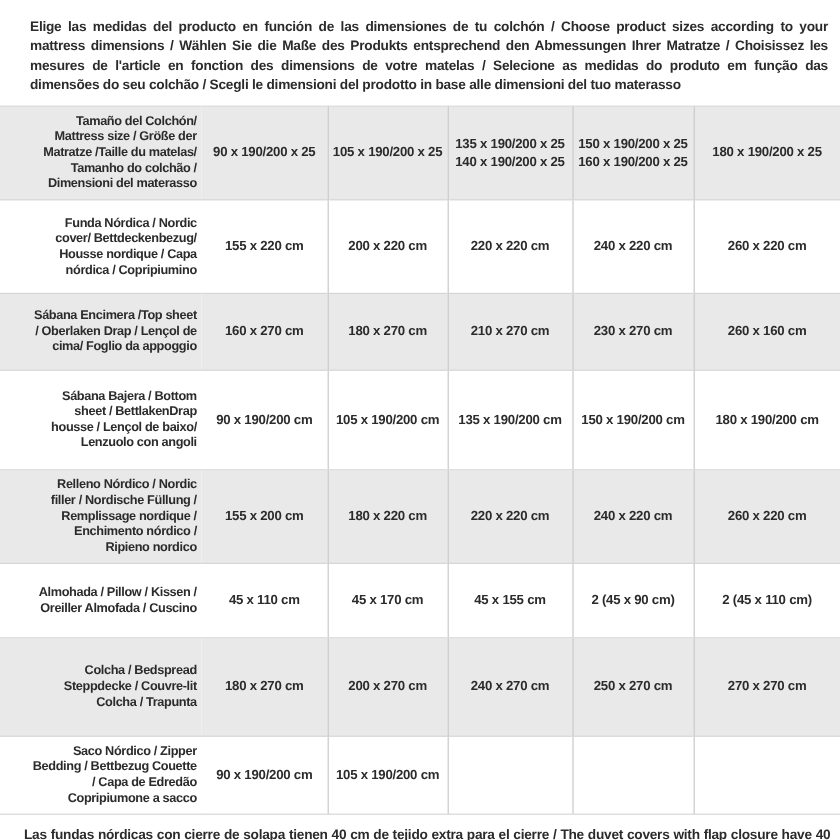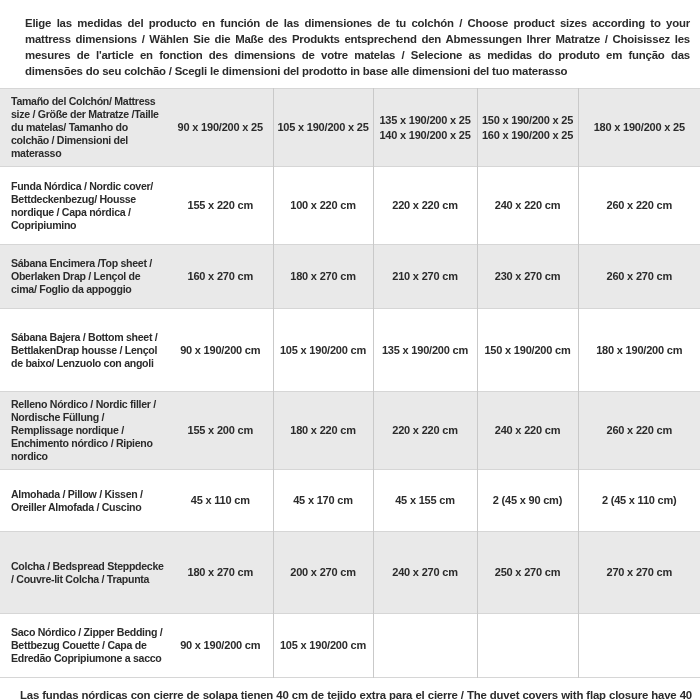--- a/index.html
+++ b/index.html
@@ -46,25 +46,25 @@
   tr:nth-child(4){height:83px;}
   tr:nth-child(5){height:75px;}
   tr:nth-child(6){height:62px;}
   tr:nth-child(7){height:82px;}
   tr:nth-child(8){height:64px;margin-top:44px;}
   td{
     vertical-align:middle;
     font-weight:bold;
   }
   td.label-cell{
-    padding:6px 4px 6px 11px;
+    padding:6px 4px 6px 25px;
     font-size:10.6px;
     line-height:13px;
     letter-spacing:-0.3px;
-    text-align:left;
+    text-align:right;
   }
   td.value-cell{
     text-align:center;
     font-size:11px;
     line-height:15px;
     letter-spacing:-0.2px;
     white-space:pre-line;
     padding:2px 2px;
   }
   td.value-cell + td.value-cell{
@@ -100,32 +100,32 @@
     <td class="value-cell">105 x 190/200 x 25</td>
     <td class="value-cell">135 x 190/200 x 25
 140 x 190/200 x 25</td>
     <td class="value-cell">150 x 190/200 x 25
 160 x 190/200 x 25</td>
     <td class="value-cell">180 x 190/200 x 25</td>
   </tr>
       <tr>
     <td class="label-cell">Funda Nórdica / Nordic cover/ Bettdeckenbezug/ Housse nordique / Capa nórdica / Copripiumino</td>
     <td class="value-cell">155 x 220 cm</td>
-    <td class="value-cell">100 x 220 cm</td>
+    <td class="value-cell">200 x 220 cm</td>
     <td class="value-cell">220 x 220 cm</td>
     <td class="value-cell">240 x 220 cm</td>
     <td class="value-cell">260 x 220 cm</td>
   </tr>
       <tr>
     <td class="label-cell">Sábana Encimera /Top sheet / Oberlaken Drap / Lençol de cima/ Foglio da appoggio</td>
     <td class="value-cell">160 x 270 cm</td>
     <td class="value-cell">180 x 270 cm</td>
     <td class="value-cell">210 x 270 cm</td>
     <td class="value-cell">230 x 270 cm</td>
-    <td class="value-cell">260 x 270 cm</td>
+    <td class="value-cell">260 x 160 cm</td>
   </tr>
       <tr>
     <td class="label-cell">Sábana Bajera / Bottom sheet / BettlakenDrap housse / Lençol de baixo/ Lenzuolo con angoli</td>
     <td class="value-cell">90 x 190/200 cm</td>
     <td class="value-cell">105 x 190/200 cm</td>
     <td class="value-cell">135 x 190/200 cm</td>
     <td class="value-cell">150 x 190/200 cm</td>
     <td class="value-cell">180 x 190/200 cm</td>
   </tr>
       <tr>

